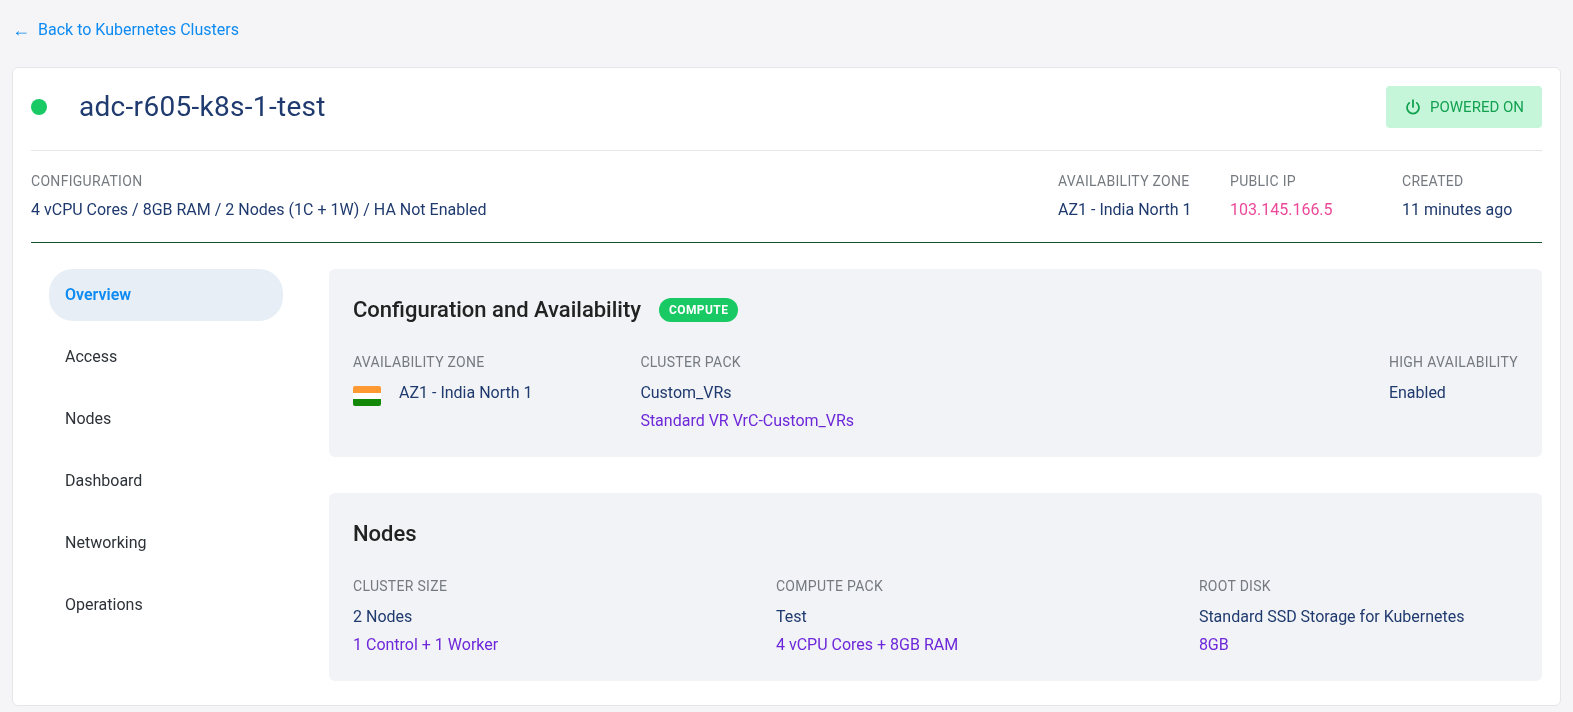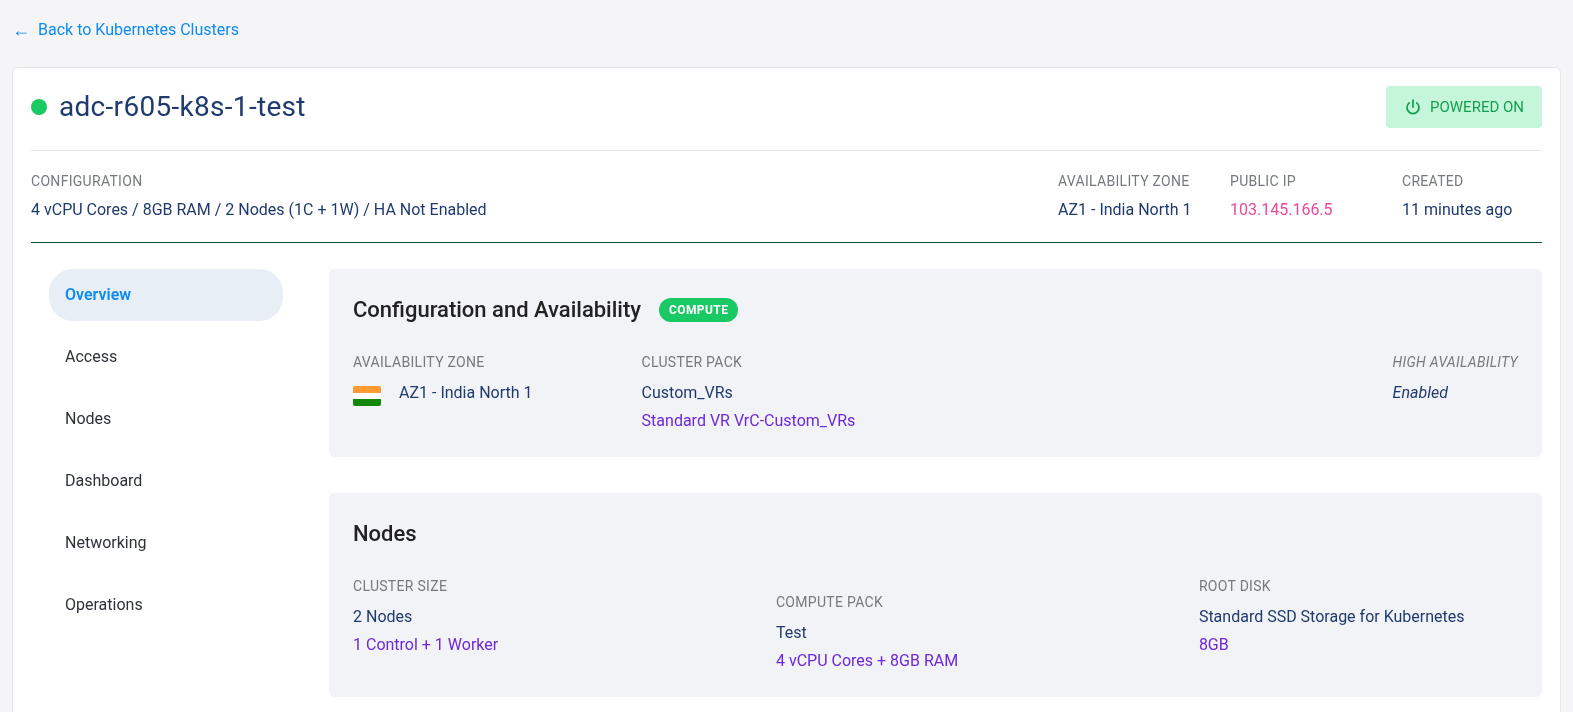--- a/index.html
+++ b/index.html
@@ -18,21 +18,21 @@
     }
     .back-arrow { font-size: 18px; line-height: 1; }
     .card {
       background: #fff; border: 1px solid #e6e6ea; border-radius: 6px;
       margin-top: 24px; padding: 18px 18px 24px;
     }
     .header-row {
       display: flex; align-items: center; justify-content: space-between;
       padding-bottom: 22px; border-bottom: 1px solid #e6e6ea;
     }
-    .title-group { display: flex; align-items: center; gap: 12px; }
+    .title-group { display: flex; align-items: center; gap: 32px; }
     .status-dot { width: 16px; height: 16px; border-radius: 50%; background: #18c964; }
     .cluster-title { color: #1f3a6e; font-size: 28px; font-weight: 400; letter-spacing: 0.3px; }
     .power-badge {
       display: inline-flex; align-items: center; gap: 8px;
       background: #c6f6d9; color: #12a150; font-weight: 400;
       padding: 10px 18px; border-radius: 4px; font-size: 15px;
     }
     .power-icon svg { display: block; width: 18px; height: 18px; }
 
     .meta-row {
@@ -72,26 +72,26 @@
     .flag-india {
       width: 28px; height: 20px; border-radius: 2px; overflow: hidden; flex: 0 0 auto;
       display: flex; flex-direction: column; margin-top: 2px;
     }
     .flag-india span { flex: 1 1 0; display: block; }
     .flag-india .saffron { background: #ff9933; }
     .flag-india .white   { background: #ffffff; }
     .flag-india .green   { background: #138808; }
 
     
-    .grid.config .cell:nth-child(3) { flex: 1 1 auto; display: flex; flex-direction: column; align-items: flex-end; font-style: italic; }
+    .grid.config .cell:nth-child(3) { flex: 1 1 auto; display: flex; flex-direction: column; align-items: flex-end; }
     .grid.config .cell:nth-child(3) .cell-label,
     .grid.config .cell:nth-child(3) .cell-value-primary { text-align: left; }
     .grid.config .cell:nth-child(2) { flex: 1 1 auto; }
     .grid.nodes .cell:nth-child(1) { flex: 1.2 1 0; }
-    .grid.nodes .cell:nth-child(2) { flex: 1.2 1 0; margin-top: 16px; }
+    .grid.nodes .cell:nth-child(2) { flex: 1.2 1 0; }
     .grid.nodes .cell:nth-child(3) { flex: 1 1 0; }
   </style>
 </head>
 <body>
 
 <div class="page">
   <a class="back-link">
     <span class="back-arrow">←</span>
     <span>Back to Kubernetes Clusters</span>
   </a>

